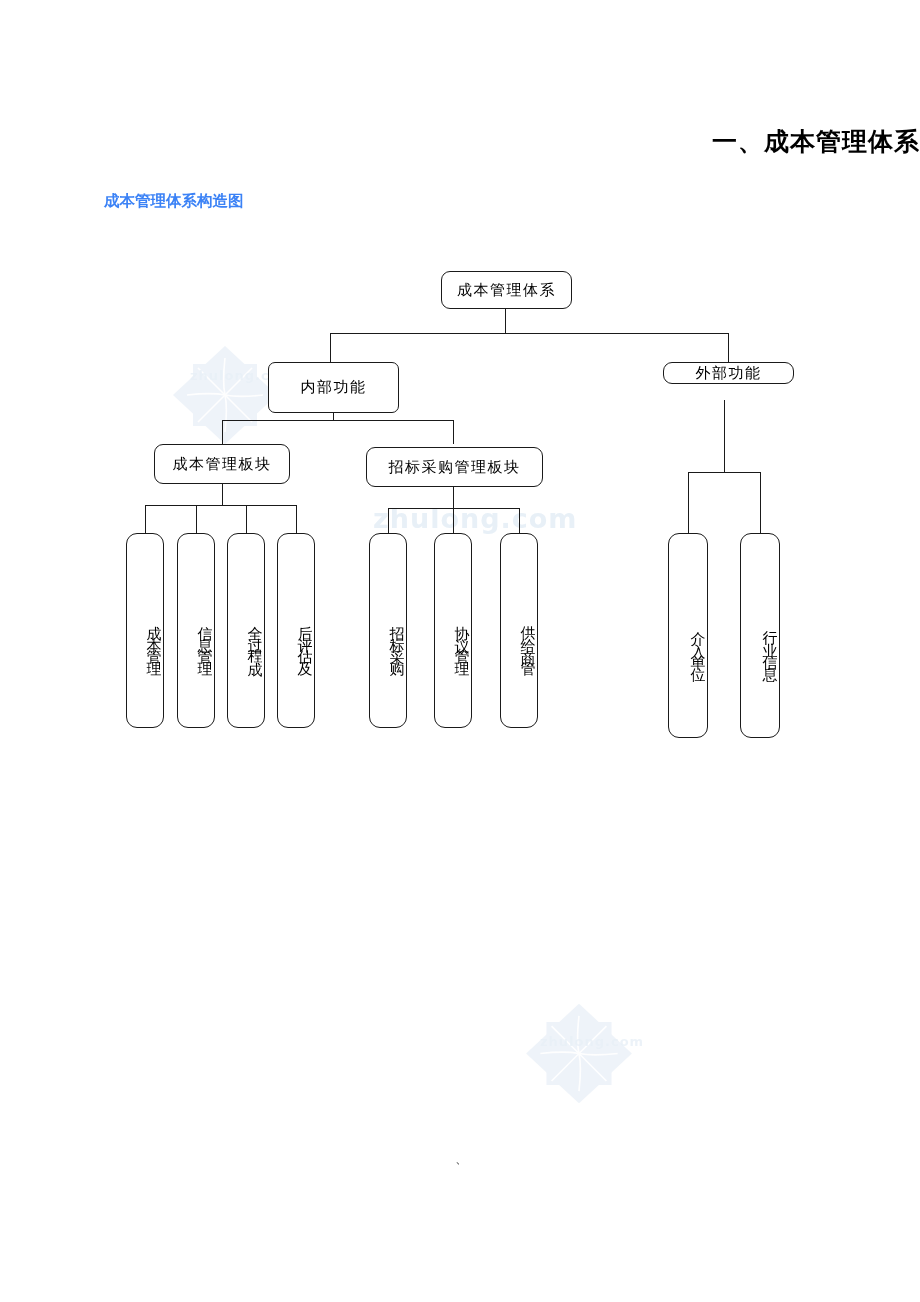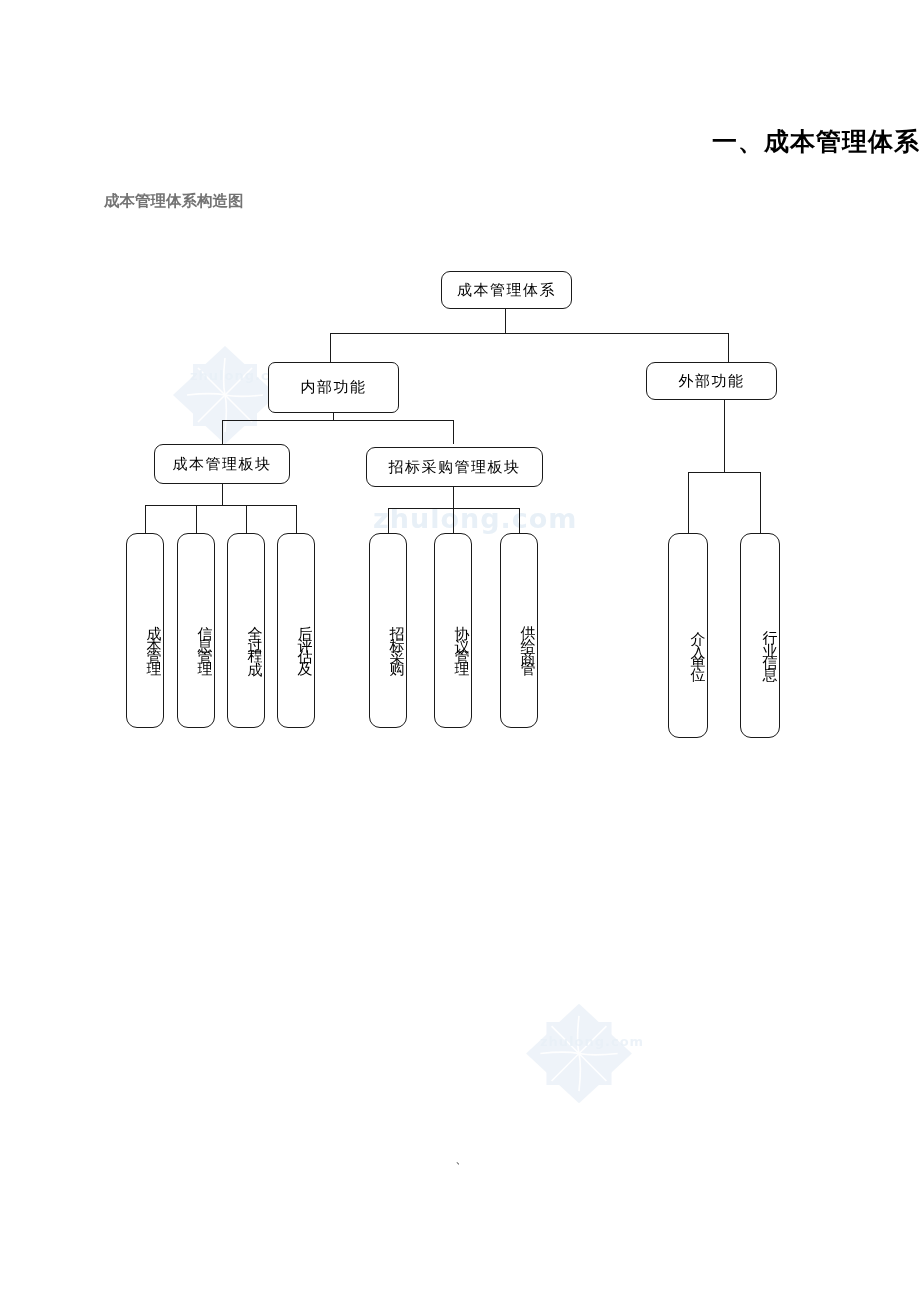--- a/index.html
+++ b/index.html
@@ -49,21 +49,21 @@
     color: #000000;
     letter-spacing: 1px;
     z-index: 3;
   }
   .doc-subtitle {
     position: absolute;
     left: 104px;
     top: 178px;
     font-size: 15.5px;
     font-weight: bold;
-    color: #737373;
+    color: #3b82f6;
     z-index: 3;
     text-align: right;
   }
 
   
   .diagram {
     position: absolute;
     left: 0;
     top: 0;
     width: 920px;
@@ -175,21 +175,21 @@
   <div class="diagram">
 
     <div class="node horiz" style="left:441px; top:271px; width:131px; height:38px;">成本管理体系</div>
 
     <div class="edge v" style="left:505px; top:309px; height:25px;"></div>
     <div class="edge h" style="left:330px; top:333px; width:399px;"></div>
     <div class="edge v" style="left:330px; top:333px; height:29px;"></div>
     <div class="edge v" style="left:728px; top:333px; height:29px;"></div>
 
     <div class="node horiz" style="left:268px; top:362px; width:131px; height:51px;border-radius:7px;">内部功能</div>
-    <div class="node horiz" style="left:646px; top:362px; width:131px; height:38px;">外部功能</div>
+    <div class="node horiz" style="left:663px; top:362px; width:131px; height:22px;">外部功能</div>
 
     <div class="edge v" style="left:333px; top:400px; height:20px;"></div>
     <div class="edge h" style="left:222px; top:420px; width:232px;"></div>
     <div class="edge v" style="left:222px; top:420px; height:24px;"></div>
     <div class="edge v" style="left:453px; top:420px; height:24px;"></div>
 
     <div class="node horiz" style="left:366px; top:447px; width:177px; height:40px;">招标采购管理板块</div>
     <div class="node horiz" style="left:154px; top:444px; width:136px; height:40px;">成本管理板块</div>
 
     <div class="edge v" style="left:222px; top:484px; height:21px;"></div>

